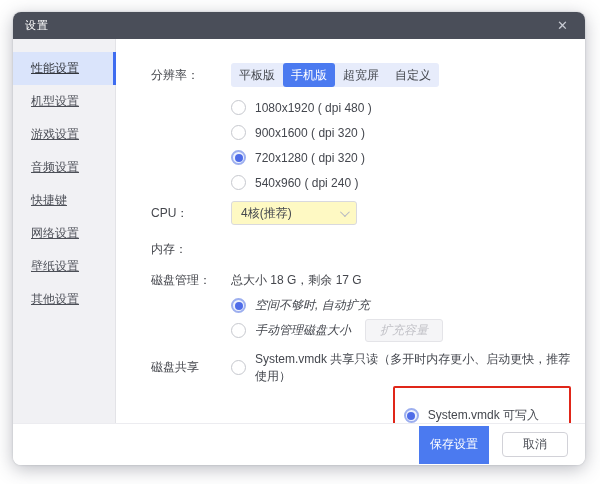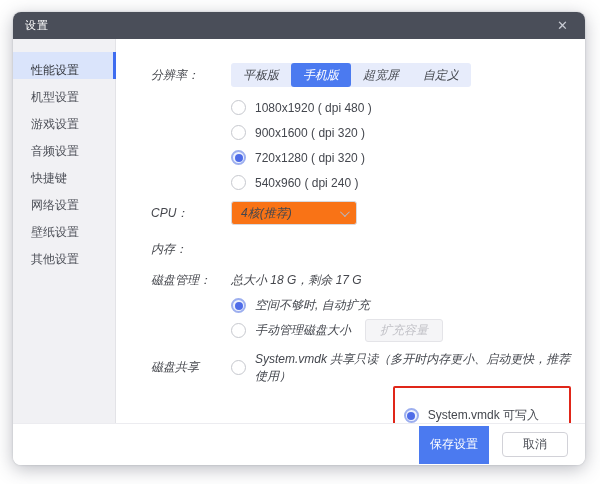--- a/index.html
+++ b/index.html
@@ -24,36 +24,36 @@
     cursor: pointer; padding: 2px 3px;
   }
 
   
   .body { flex: 1 1 auto; display: flex; min-height: 0; }
   .sidebar {
     width: 103px; background: #f1f1f4; border-right: 1px solid #e3e3e7;
     padding-top: 13px; flex: 0 0 auto;
   }
   .side-item {
-    height: 27px; display: flex; align-items: flex-end; padding-left: 18px;
+    height: 33px; display: flex; align-items: center; padding-left: 18px;
     font-size: 12px; color: #4c4f57; cursor: pointer;
-    border-right: 3px solid transparent; margin-right: -1px;
+    border-right: 3px solid transparent; margin-right: -1px; text-decoration: underline;
   }
   .side-item.selected {
     background: #dae4fb; color: #33363d; border-right: 3px solid #3e6cf0;
   }
 
   .main { flex: 1 1 auto; padding: 24px 14px 0 35px; font-size: 12px; color: #45474d; }
-  .row { display: flex; align-items: center; font-style: italic; }
+  .row { display: flex; align-items: center; }
   .flabel { width: 80px; flex: 0 0 auto; color: #45474d; }
 
   
   .tabs { display: flex; background: #e7ecfb; border-radius: 3px; overflow: hidden; height: 24px; }
   .tab {
-    width: 60px; display: flex; align-items: center; justify-content: center;
+    width: 52px; display: flex; align-items: center; justify-content: center;
     font-size: 12px; color: #45484f; cursor: pointer;
   }
   .tab.selected { background: #4b7af0; color: #ffffff; border-radius: 3px; }
 
   
   .radio-row { display: flex; align-items: center; height: 25px; cursor: pointer; }
   .radio-col { margin-left: 80px; text-align: right; }
   .radio {
     width: 15px; height: 15px; border-radius: 50%; background: #ffffff;
     border: 1px solid #c6c8ce; flex: 0 0 auto; margin-right: 9px;
@@ -61,21 +61,21 @@
   }
   .radio.checked { border: 2px solid #9dafef; background: #eef2fd; }
   .radio.checked::after {
     content: ""; width: 8px; height: 8px; border-radius: 50%; background: #4f6ce8;
   }
   .radio-label { color: #44474e; }
 
   
   .dropdown {
     width: 126px; height: 24px; border: 1px solid #d9d9de; border-radius: 3px;
-    background: #f97316; display: flex; align-items: center; padding: 0 9px;
+    background: #fef9c3; display: flex; align-items: center; padding: 0 9px;
     cursor: pointer; color: #44474e;
   }
   .chevron {
     margin-left: auto; width: 7px; height: 7px;
     border-right: 1px solid #b4b7c3; border-bottom: 1px solid #b4b7c3;
     transform: rotate(45deg) translateY(-2px);
   }
 
   
   .btn-disabled {

